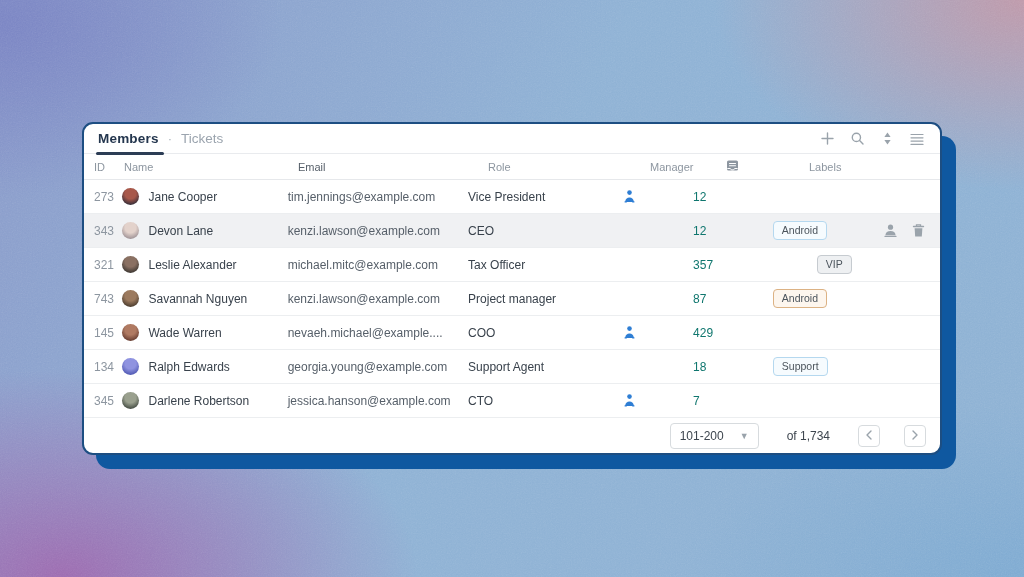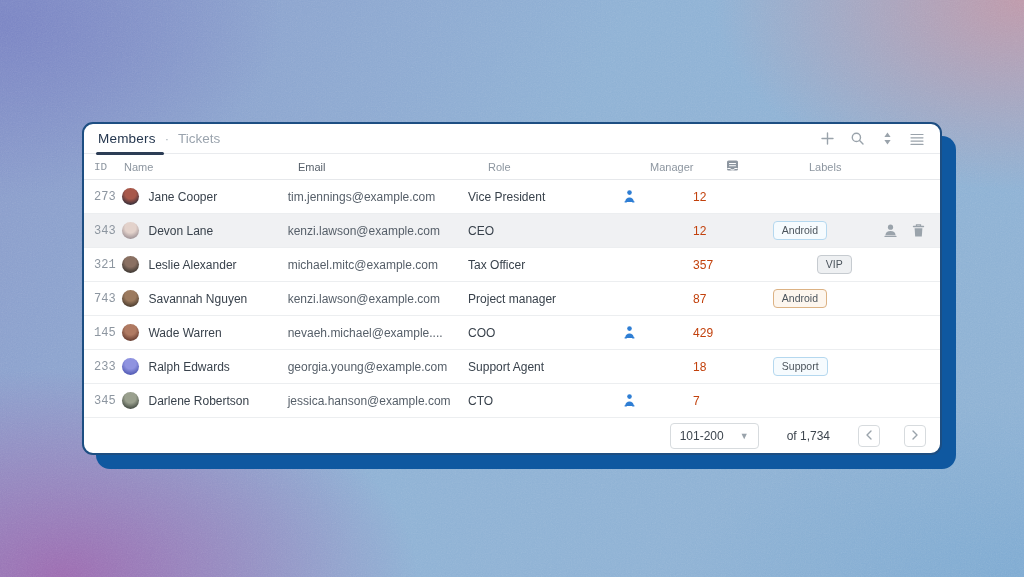--- a/index.html
+++ b/index.html
@@ -26,41 +26,41 @@
   .card {
     position:absolute; left:82px; top:122px; width:860px; height:333px;
     background:#ffffff; border-radius:11px; z-index:3;
     border:2px solid #1d4e82;
     display:flex; flex-direction:column; overflow:hidden;
   }
 
   
   .tabbar { height:30px; display:flex; align-items:center; padding:0 14px; position:relative;
             border-bottom:1px solid #e9ebee; flex:0 0 auto; }
-  .tab-active { font-size:13.5px; font-weight:normal; color:#24364e; letter-spacing:.2px; cursor:pointer;text-align:center; }
+  .tab-active { font-size:13.5px; font-weight:bold; color:#24364e; letter-spacing:.2px; cursor:pointer;text-align:center; }
   .tab-underline { position:absolute; left:12px; bottom:-2px; width:68px; height:3px; background:#2c3d55; border-radius:2px; }
   .tab-sep { color:#aab2ba; font-size:13px; margin:0 9px; }
   .tab-inactive { font-size:13.5px; color:#9ba4ae; cursor:pointer; }
   .toolbar { margin-left:auto; display:flex; align-items:center; gap:12px; }
   .tool-btn { width:18px; height:18px; display:flex; align-items:center; justify-content:center; cursor:pointer; }
   .tool-btn svg { display:block; }
 
   
   .thead { height:26px; display:flex; align-items:center; font-size:11px; color:#8d96a0;
            border-bottom:1px solid #e6e8eb; flex:0 0 auto; }
   .row { height:34px; display:flex; align-items:center; font-size:12px; color:#39424c;
          border-bottom:1px solid #eceef0; flex:0 0 auto; cursor:pointer; }
   .row.highlight { background:#f0f1f3; }
 
-  .col-id      { width:40px;  padding-left:10px; color:#8d96a0;font-family:Liberation Mono, monospace; }
+  .col-id      { width:40px;  padding-left:10px; color:#8d96a0; }
   .col-name    { width:174px; display:flex; align-items:center; gap:9px; }
   .col-email   { width:190px; color:#565f69; }
   .col-role    { width:162px; }
   .col-manager { width:75px;  display:flex; align-items:center; }
-  .col-tickets { width:84px;  color:#c2410c; }
+  .col-tickets { width:84px;  color:#0f766e; }
   .col-labels  { width:115px; display:flex; align-items:center; }
   .col-actions { flex:1; display:flex; align-items:center; justify-content:flex-end; gap:11px; padding-right:13px; }
 
   .avatar { width:17px; height:17px; border-radius:50%; flex:0 0 auto; }
   .chip { display:inline-block; font-size:10.5px; line-height:1; padding:3.5px 8px; border:1px solid #c6cbd0;
           border-radius:4px; background:#fff; color:#4b545c; }
   .action-icon { width:17px; height:17px; cursor:pointer; }
 
   
   .tfoot { flex:1; display:flex; align-items:center; justify-content:flex-end; gap:28px; padding-right:14px; }
@@ -294,21 +294,21 @@
         <path d="M3 14.4h11" stroke="#9aa3ab" stroke-width="1.2" stroke-linecap="round"></path>
       </svg>
       <svg class="action-icon" viewBox="0 0 17 17">
         <path d="M3.5 4.5h10" stroke="#9aa3ab" stroke-width="1.4" stroke-linecap="round"></path>
         <path d="M6.5 4V2.8h4V4" stroke="#9aa3ab" stroke-width="1.3" fill="none"></path>
         <path d="M4.6 6.2h7.8l-.6 8.2H5.2z" fill="#9aa3ab"></path>
       </svg>
     </span>
   </div>
       <div class="row">
-    <span class="col-id">233</span>
+    <span class="col-id">134</span>
     <span class="col-name">
       <span class="avatar" style="background: radial-gradient(circle at 50% 32%, rgb(143, 147, 224) 0%, rgb(143, 147, 224) 38%, rgb(76, 85, 176) 82%);"></span>
       <span>Ralph Edwards</span>
     </span>
     <span class="col-email">georgia.young@example.com</span>
     <span class="col-role">Support Agent</span>
     <span class="col-manager">
       <svg width="15" height="15" viewBox="0 0 15 15" style="visibility: hidden;">
         <circle cx="7.5" cy="3.6" r="2.3" fill="#2e7ed4"></circle>
         <path d="M3.2 13c0-3 1.9-4.6 4.3-4.6s4.3 1.6 4.3 4.6z" fill="#2e7ed4"></path>

